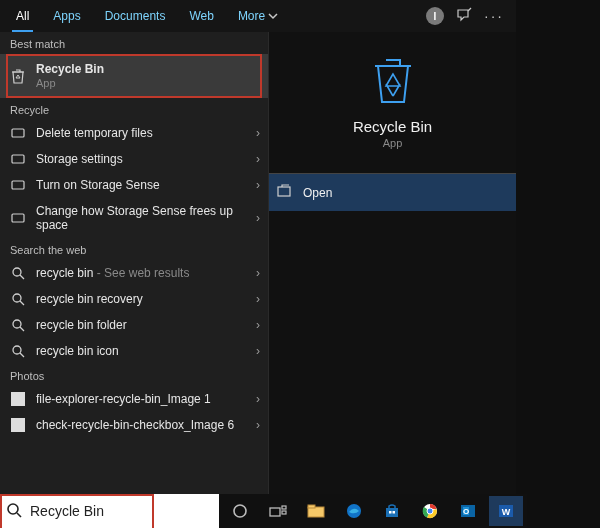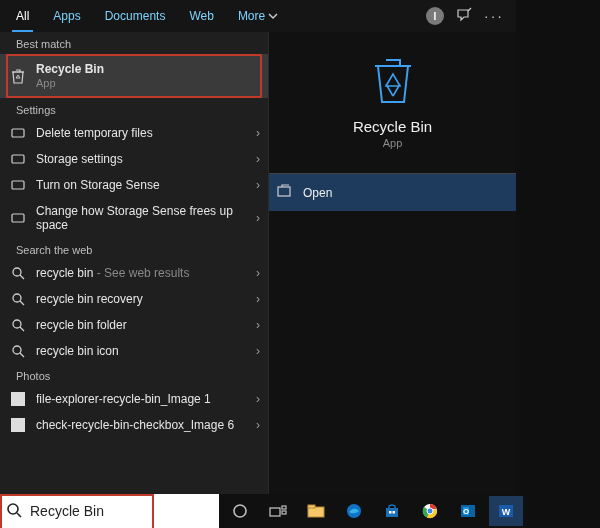--- a/index.html
+++ b/index.html
@@ -12,21 +12,21 @@
   .tab-more{display:flex;align-items:center}
   .tab-more svg{margin-left:4px}
   .top-right{margin-left:auto;display:flex;align-items:center;gap:12px;padding-right:8px}
   .avatar{width:18px;height:18px;border-radius:50%;background:#7a7a7a;color:#fff;display:flex;align-items:center;justify-content:center;font-size:10px;font-weight:600}
   .dots{color:#c8c8c8;font-size:14px;letter-spacing:2px}
   
   .main{flex:1;display:flex;min-height:0}
   .left{width:268px;background:#1f1f1f;display:flex;flex-direction:column;overflow:hidden}
   .right{flex:1;background:#111;display:flex;flex-direction:column;border-left:1px solid #2a2a2a}
   
-  .section-label{padding:6px 10px 4px 16px;color:#bfbfbf;font-size:11px}
+  .section-label{padding:6px 10px 4px 10px;color:#bfbfbf;font-size:11px}
   .result{display:flex;align-items:center;padding:6px 8px;position:relative;cursor:pointer}
   .result.selected{background:#3a3a3a}
   .result .ricon{width:20px;display:flex;justify-content:center;margin-right:8px;color:#cfcfcf}
   .result .rtext{flex:1;line-height:14px;font-size:12px;color:#e6e6e6}
   .result .rtext .sub{color:#8a8a8a;font-size:11px}
   .result .rtext .hint{color:#8a8a8a;font-size:12px}
   .chev{color:#9a9a9a;margin-left:6px}
   .highlight-box{position:absolute;border:2px solid #c0392b;pointer-events:none}
   
   .best-match .result{padding-top:8px;padding-bottom:8px}
@@ -91,21 +91,21 @@
               </svg>
           </span>
           <span class="rtext">
             <div style="font-weight:600">Recycle Bin</div>
             <div class="sub">App</div>
           </span>
         </div>
         <div class="highlight-box" style="left:6px;top:0;right:6px;bottom:0"></div>
       </div>
 
-      <div class="section-label">Settings</div>
+      <div class="section-label">Recycle</div>
 
       <div class="result">
         <span class="ricon">
             <svg width="14" height="14">
               <rect x="1" y="3" width="12" height="8" rx="1" fill="none" stroke="#cfcfcf" stroke-width="1.2"></rect>
             </svg>
           </span>
         <span class="rtext">Delete temporary files</span>
         <span class="chev">›</span>
       </div>

